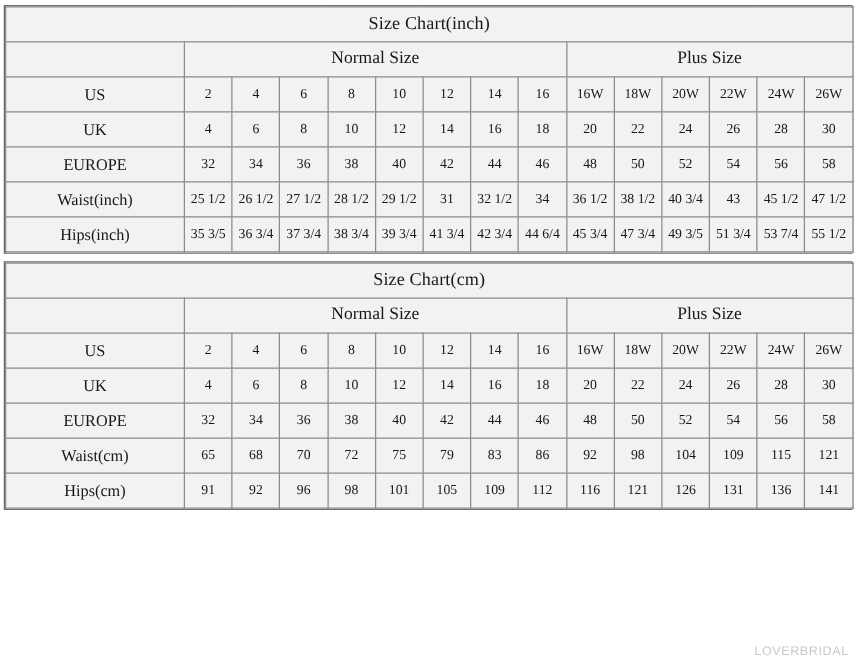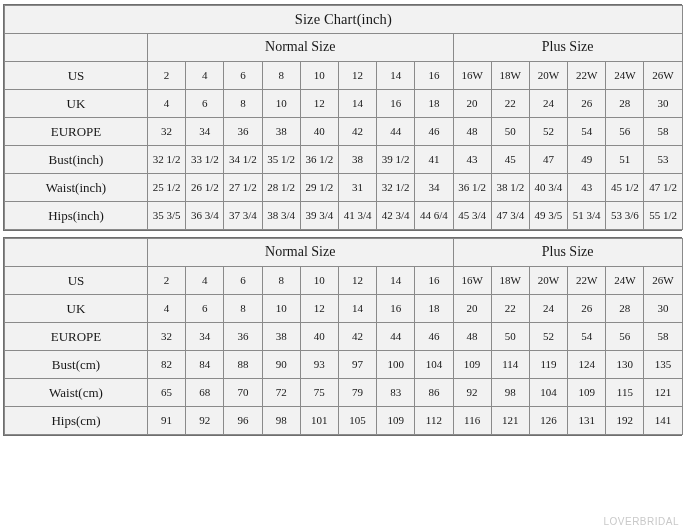--- a/index.html
+++ b/index.html
@@ -145,37 +145,20 @@
           <td class="val">44</td>
           <td class="val">46</td>
           <td class="val">48</td>
           <td class="val">50</td>
           <td class="val">52</td>
           <td class="val">54</td>
           <td class="val">56</td>
           <td class="val">58</td>
         </tr>
         <tr>
-          <td class="rowlabel">Bust(inch)</td>
-          <td class="val">32 1/2</td>
-          <td class="val">33 1/2</td>
-          <td class="val">34 1/2</td>
-          <td class="val">35 1/2</td>
-          <td class="val">36 1/2</td>
-          <td class="val">38</td>
-          <td class="val">39 1/2</td>
-          <td class="val">41</td>
-          <td class="val">43</td>
-          <td class="val">45</td>
-          <td class="val">47</td>
-          <td class="val">49</td>
-          <td class="val">51</td>
-          <td class="val">53</td>
-        </tr>
-        <tr>
           <td class="rowlabel">Waist(inch)</td>
           <td class="val">25 1/2</td>
           <td class="val">26 1/2</td>
           <td class="val">27 1/2</td>
           <td class="val">28 1/2</td>
           <td class="val">29 1/2</td>
           <td class="val">31</td>
           <td class="val">32 1/2</td>
           <td class="val">34</td>
           <td class="val">36 1/2</td>
@@ -192,34 +175,37 @@
           <td class="val">37 3/4</td>
           <td class="val">38 3/4</td>
           <td class="val">39 3/4</td>
           <td class="val">41 3/4</td>
           <td class="val">42 3/4</td>
           <td class="val">44 6/4</td>
           <td class="val">45 3/4</td>
           <td class="val">47 3/4</td>
           <td class="val">49 3/5</td>
           <td class="val">51 3/4</td>
-          <td class="val">53 3/6</td>
+          <td class="val">53 7/4</td>
           <td class="val">55 1/2</td>
         </tr>
       </tbody>
     </table>
   </div>
 
   <div class="chart-block">
     <table class="size-table">
       <colgroup>
         <col style="width:143px">
         <col span="14" style="width:38.2px">
       </colgroup>
       <tbody>
+        <tr>
+          <td class="title-cell" colspan="15">Size Chart(cm)</td>
+        </tr>
         <tr>
           <td class="blank"></td>
           <td class="group-cell" colspan="8">Normal Size</td>
           <td class="group-cell" colspan="6">Plus Size</td>
         </tr>
         <tr>
           <td class="rowlabel">US</td>
           <td class="val">2</td>
           <td class="val">4</td>
           <td class="val">6</td>
@@ -263,37 +249,20 @@
           <td class="val">44</td>
           <td class="val">46</td>
           <td class="val">48</td>
           <td class="val">50</td>
           <td class="val">52</td>
           <td class="val">54</td>
           <td class="val">56</td>
           <td class="val">58</td>
         </tr>
         <tr>
-          <td class="rowlabel">Bust(cm)</td>
-          <td class="val">82</td>
-          <td class="val">84</td>
-          <td class="val">88</td>
-          <td class="val">90</td>
-          <td class="val">93</td>
-          <td class="val">97</td>
-          <td class="val">100</td>
-          <td class="val">104</td>
-          <td class="val">109</td>
-          <td class="val">114</td>
-          <td class="val">119</td>
-          <td class="val">124</td>
-          <td class="val">130</td>
-          <td class="val">135</td>
-        </tr>
-        <tr>
           <td class="rowlabel">Waist(cm)</td>
           <td class="val">65</td>
           <td class="val">68</td>
           <td class="val">70</td>
           <td class="val">72</td>
           <td class="val">75</td>
           <td class="val">79</td>
           <td class="val">83</td>
           <td class="val">86</td>
           <td class="val">92</td>
@@ -310,21 +279,21 @@
           <td class="val">96</td>
           <td class="val">98</td>
           <td class="val">101</td>
           <td class="val">105</td>
           <td class="val">109</td>
           <td class="val">112</td>
           <td class="val">116</td>
           <td class="val">121</td>
           <td class="val">126</td>
           <td class="val">131</td>
-          <td class="val">192</td>
+          <td class="val">136</td>
           <td class="val">141</td>
         </tr>
       </tbody>
     </table>
   </div>
 </div>
 
 <div class="watermark">LOVERBRIDAL</div>
 
 </body></html>

